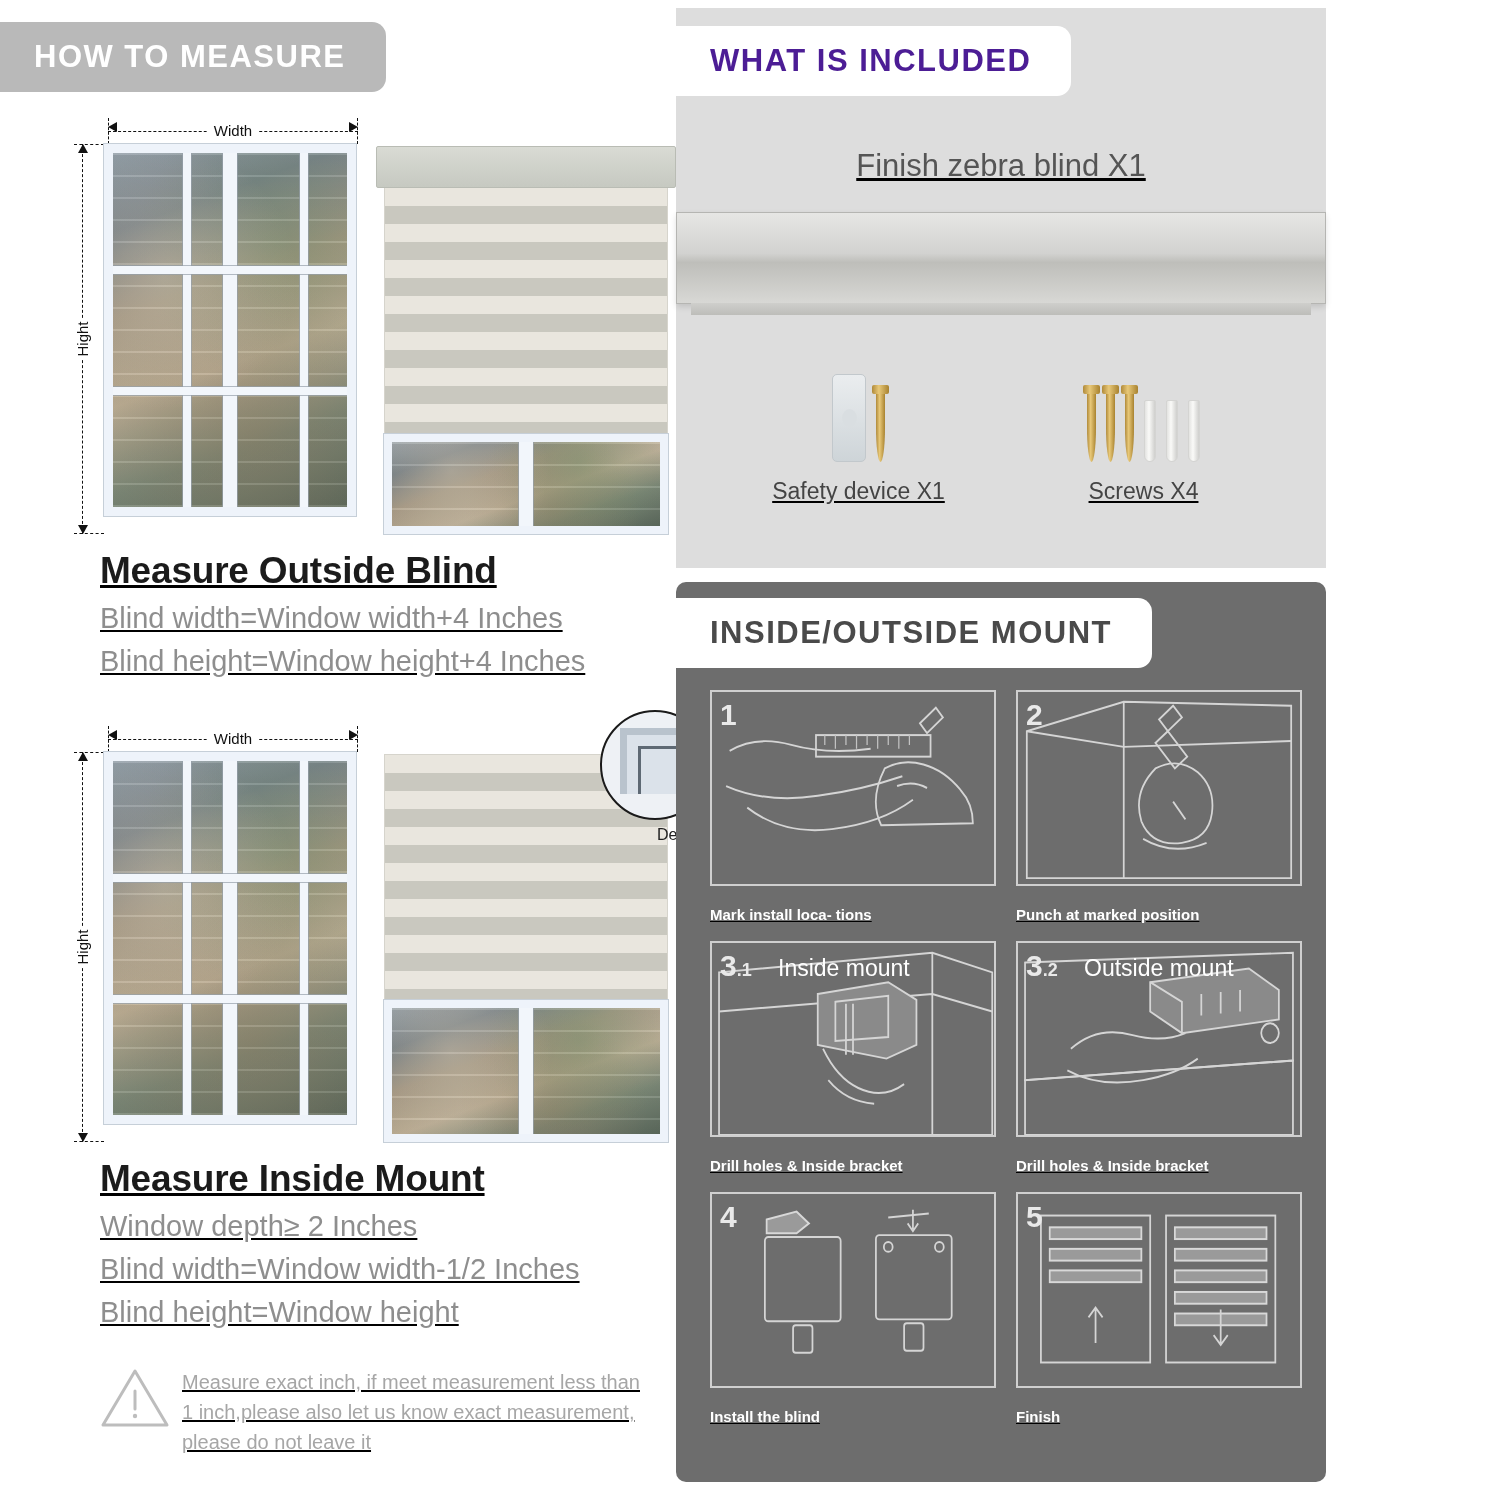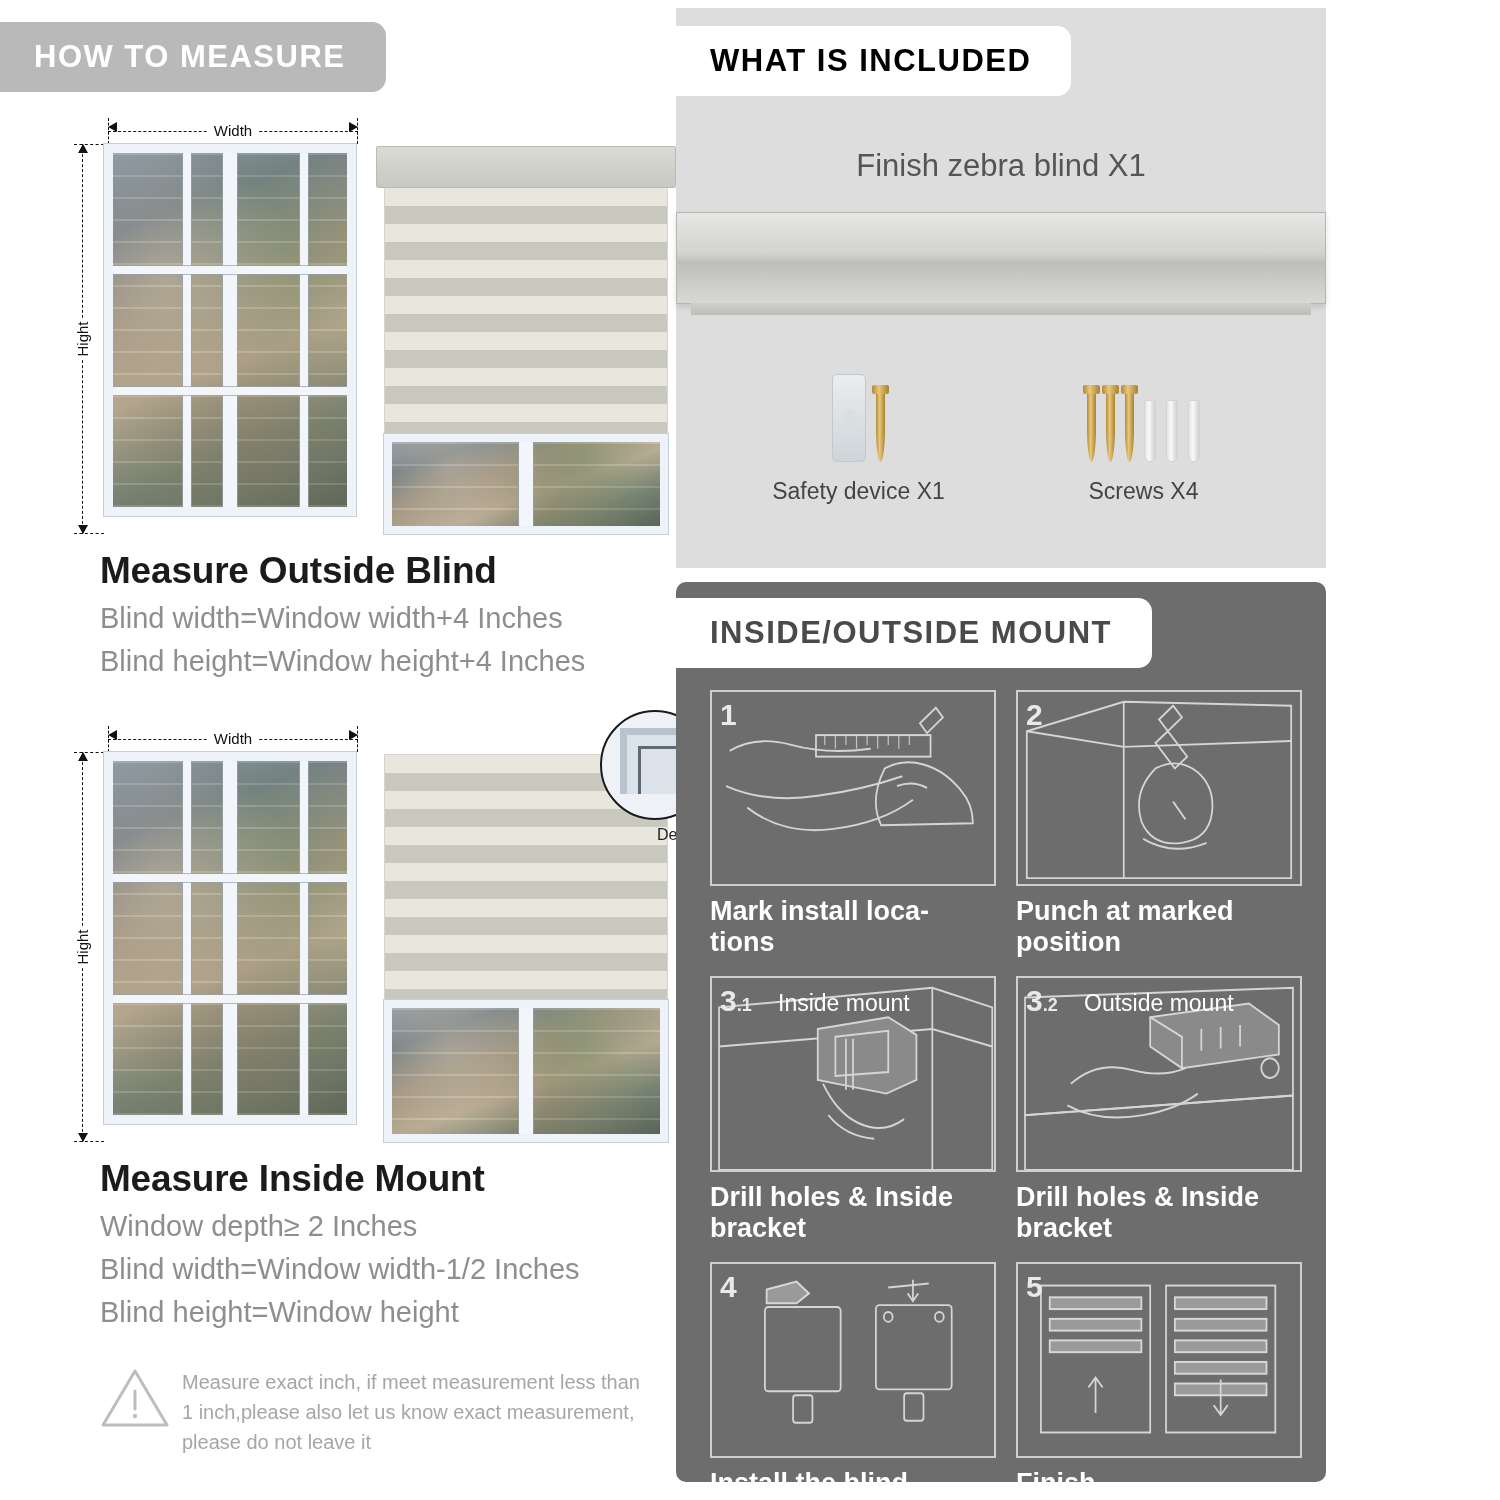--- a/index.html
+++ b/index.html
@@ -3,21 +3,21 @@
 <meta charset="utf-8">
 <style>
   * { box-sizing: border-box; }
   html, body { margin: 0; padding: 0; }
   body {
     width: 1500px; height: 1500px;
     background: #ffffff;
     font-family: "Liberation Sans", sans-serif;
     overflow: hidden;
   }
-  .page { position: relative; width: 1240px; height: 1500px; display: flex; }
+  .page { position: relative; width: 1240px; height: 1500px; display: flex; text-decoration: underline; }
 
   
   .left-col {
     width: 740px; height: 1500px;
     background: #ffffff;
     position: relative;
   }
   .right-col {
     width: 760px; height: 1500px;
     background: #ffffff;
@@ -30,21 +30,21 @@
     background: #b9b9b9;
     color: #ffffff;
     font-size: 31px;
     font-weight: bold;
     letter-spacing: 1.5px;
     padding: 17px 40px 17px 34px;
     border-radius: 0 14px 14px 0;
   }
   .pill.white {
     background: #ffffff;
-    color: #000000;
+    color: #4c1d95;
     border-radius: 0 14px 14px 0;
   }
   .pill.dark {
     background: #ffffff;
     color: #4a4a4a;
   }
 
   
   .measure-block { padding: 0 0 0 0; }
 
@@ -270,21 +270,21 @@
   .step-num {
     position: absolute; left: 8px; top: 6px;
     font-size: 30px; font-weight: bold; color: #e9e9e9;
     z-index: 3;
   }
   .step-num small { font-size: 18px; }
   .step-inline {
     position: absolute; left: 66px; top: 12px;
     font-size: 23px; color: #ffffff; z-index: 3;
   }
-  .step-cap { font-size: 27px; margin-top: 10px; color: #ffffff; font-weight: bold; }
+  .step-cap { font-size: 15px; margin-top: 20px; color: #ffffff; font-weight: bold; }
   .step svg { position: absolute; inset: 0; width: 100%; height: 100%; }
   .ln { fill: none; stroke: #d5d5d5; stroke-width: 2; }
   .ln-thin { fill: none; stroke: #c3c3c3; stroke-width: 1.4; }
   .fillg { fill: #8a8a8a; stroke: #d5d5d5; stroke-width: 2; }
   .fill-l { fill: #9a9a9a; stroke: #d8d8d8; stroke-width: 2; }
 </style>
 </head>
 <body>
 
 <div class="page">

